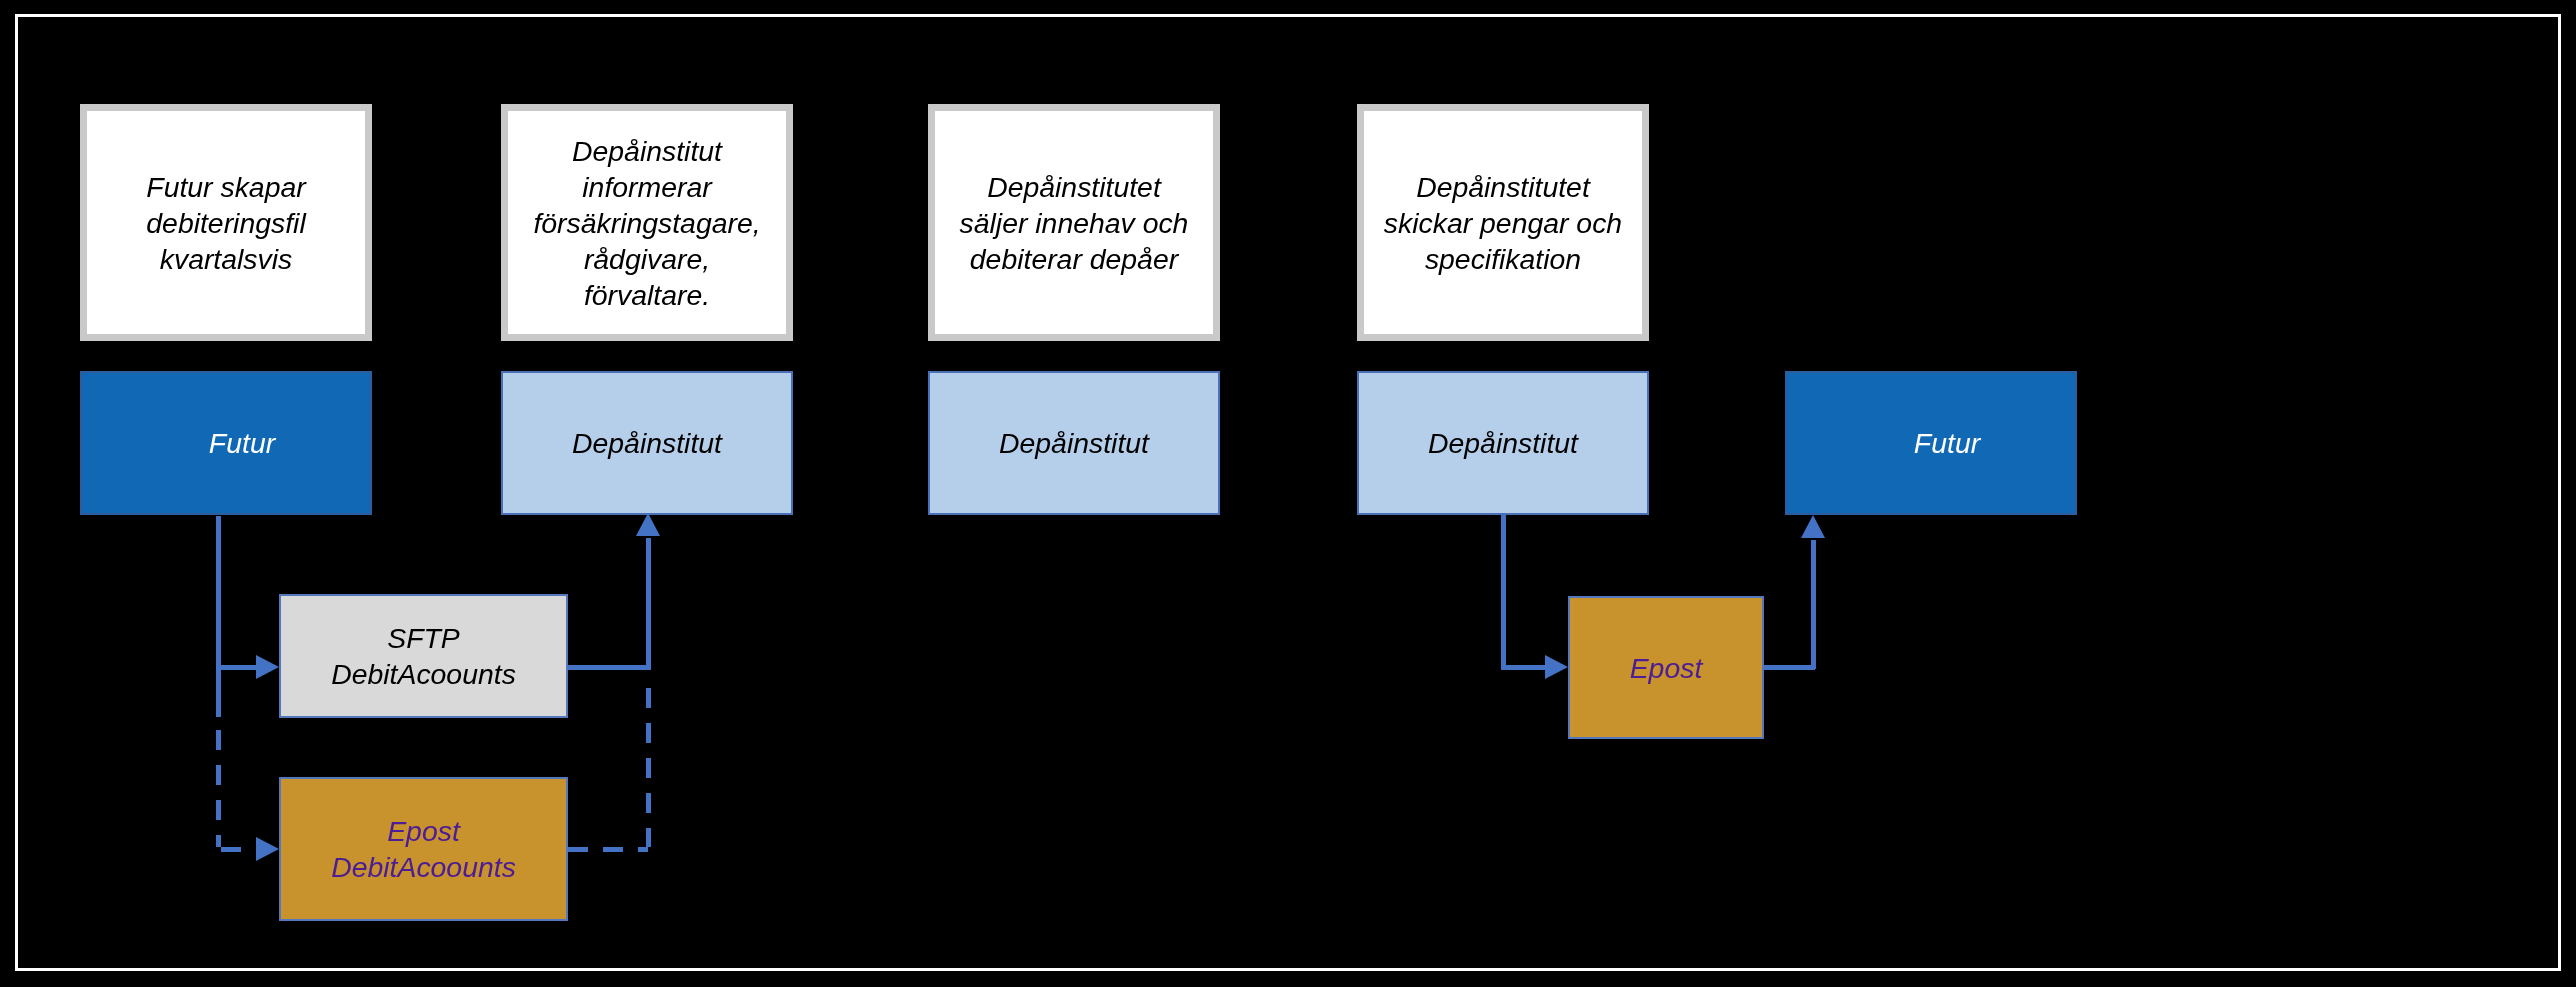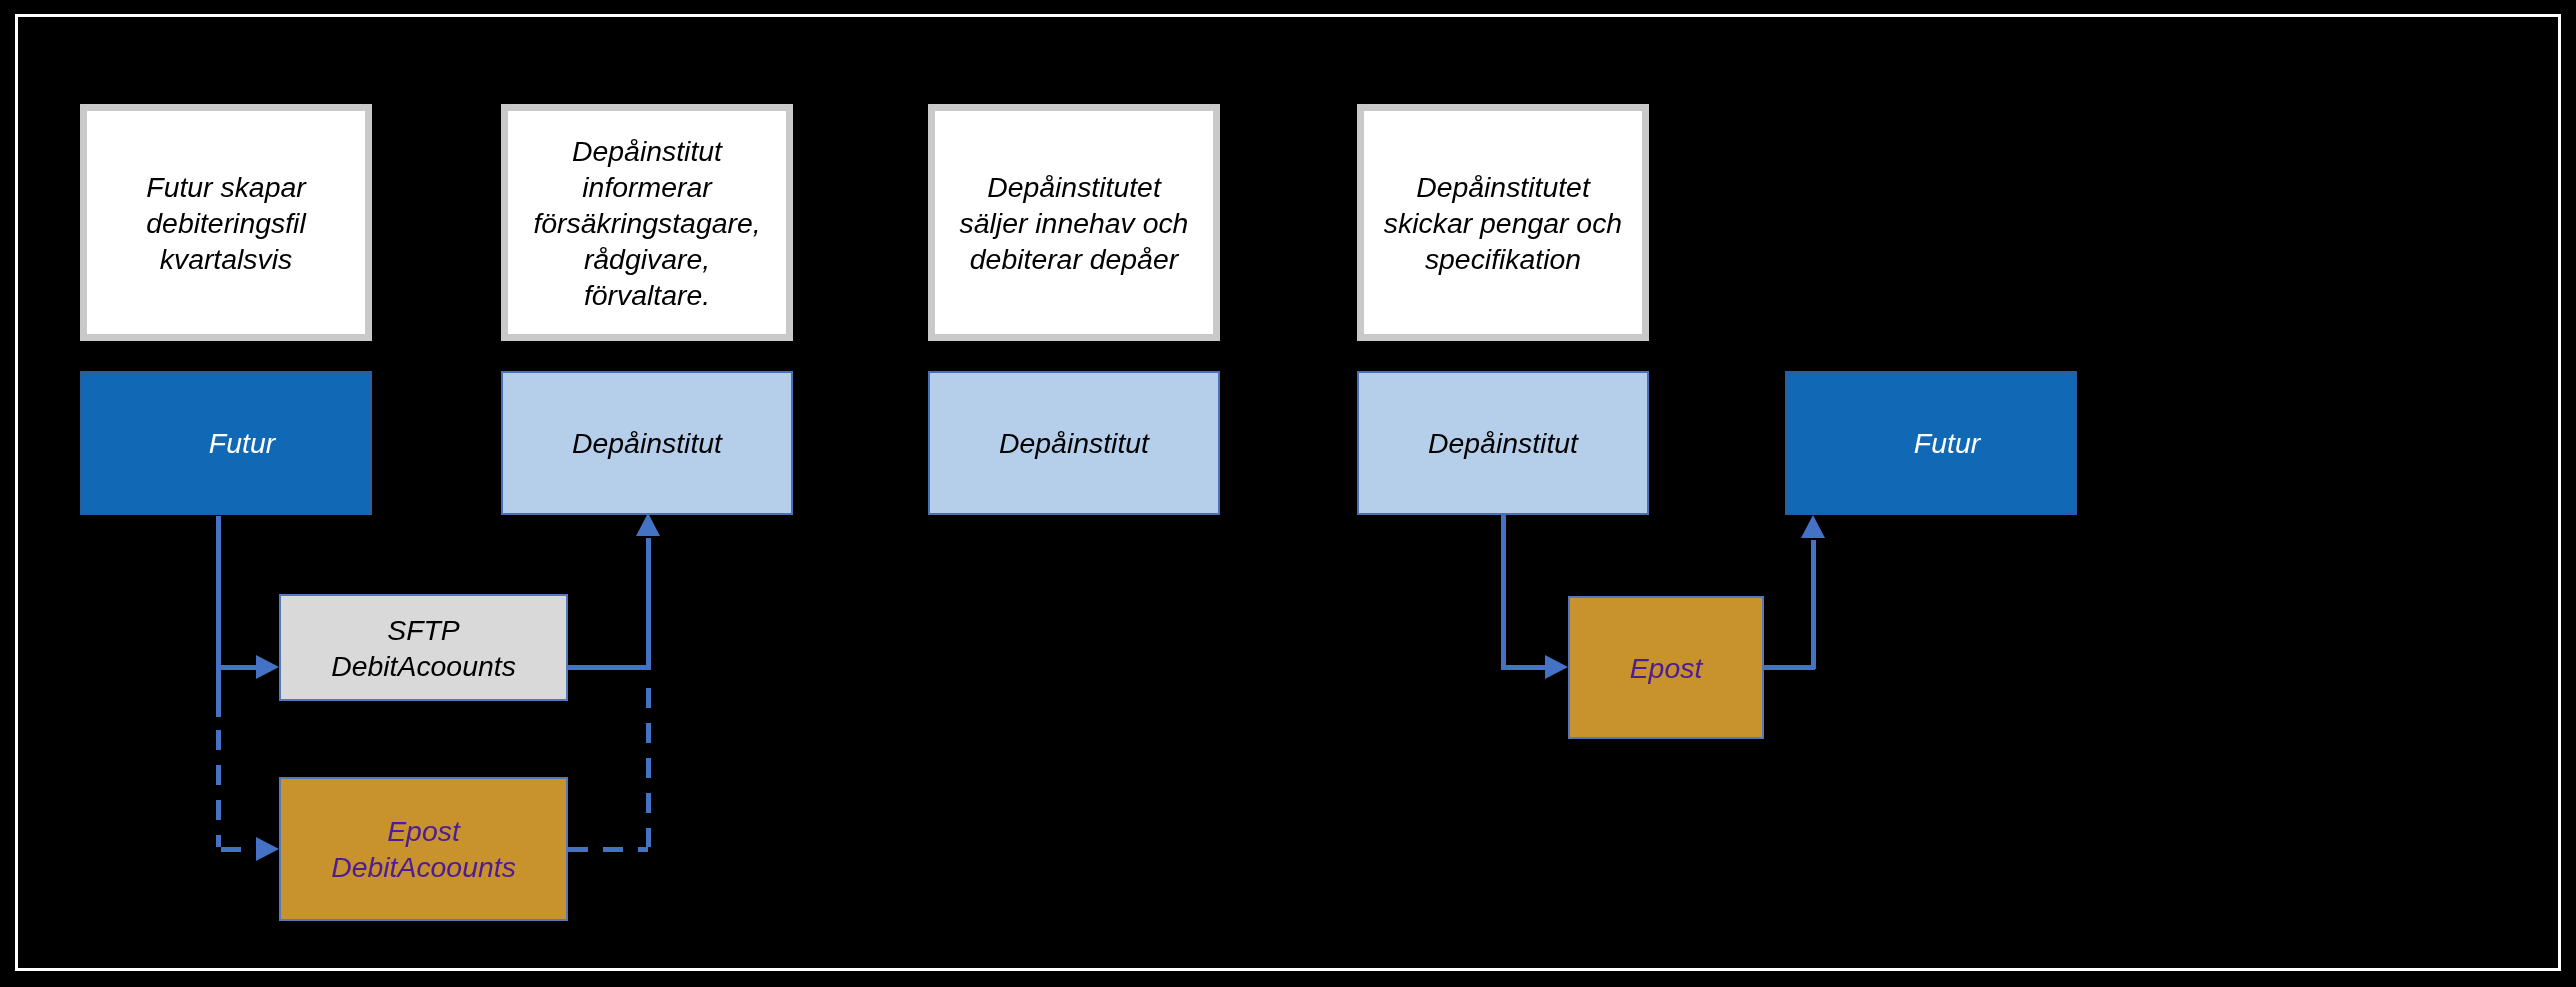--- a/index.html
+++ b/index.html
@@ -83,21 +83,21 @@
   <div class="box actor actor-light c3">
     <span class="txt">Depåinstitut</span>
   </div>
   <div class="box actor actor-light c4">
     <span class="txt">Depåinstitut</span>
   </div>
   <div class="box actor actor-dark c5">
     <span class="txt">Futur</span>
   </div>
 
-  <div class="box mid-gray" style="left:279px;top:594px;width:289px;height:107px;">
+  <div class="box mid-gray" style="left:279px;top:594px;width:289px;height:124px;">
     <span class="txt">SFTP
 DebitAcoounts</span>
   </div>
   <div class="box mid-gold" style="left:279px;top:777px;width:289px;height:144px;">
     <span class="txt">Epost
 DebitAcoounts</span>
   </div>
   <div class="box mid-gold" style="left:1568px;top:596px;width:196px;height:143px;">
     <span class="txt">Epost</span>
   </div>

